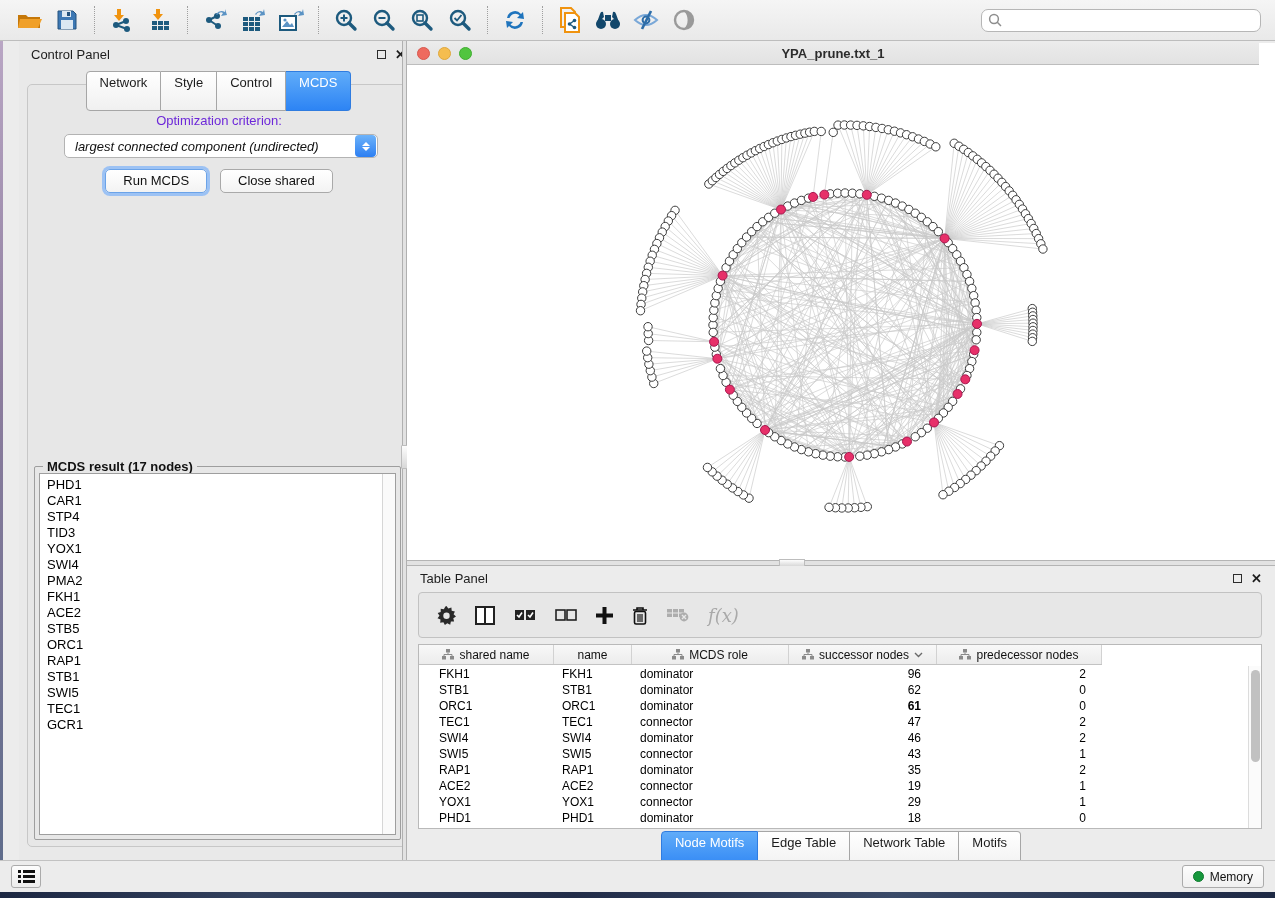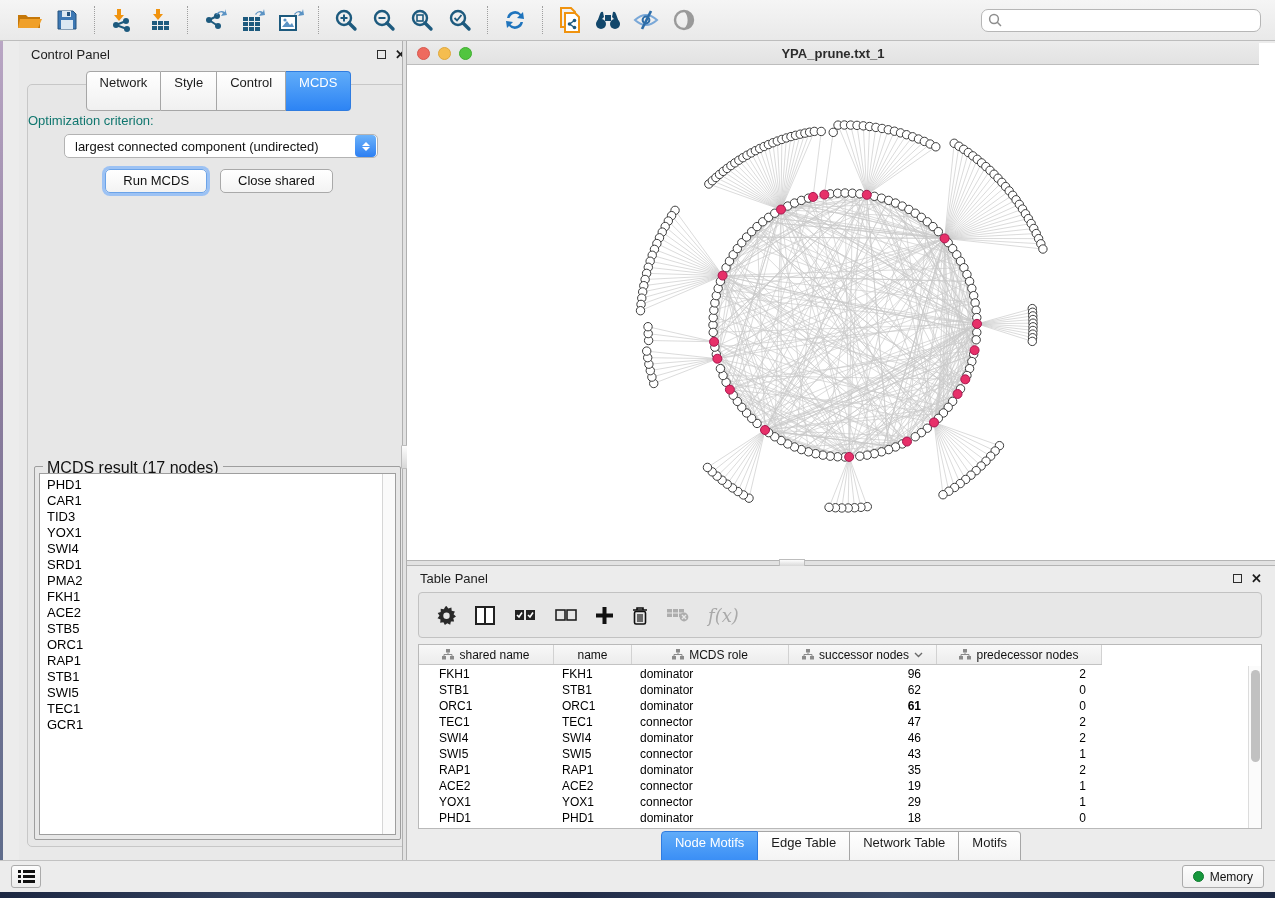--- a/index.html
+++ b/index.html
@@ -34,37 +34,37 @@
   .cp-tabs { position:absolute; left:0; top:30px; width:100%; display:flex; justify-content:center; z-index:2; }
   .seg { display:inline-flex; }
   .seg .tab { border:1px solid #a6a6a6; border-left:none; background:linear-gradient(#ffffff,#f0f0f0);
     padding:3px 13px 20px; font-size:13px; color:#1c1c1c; cursor:default; }
   .seg .tab:first-child { border-left:1px solid #a6a6a6; border-radius:4px 0 0 4px; }
   .seg .tab:last-child { border-radius:0 4px 4px 0; }
   .seg .tab.active { background:linear-gradient(#60acf9,#2d84f4); color:#fff; border-color:#2f7ce0; }
 
   .cp-inner { position:absolute; left:8px; right:7px; top:43px; bottom:13px;
     background:#e7e7e7; border:1px solid #c7c7c7; border-radius:5px; }
-  .opt-label { position:absolute; left:0; top:28px; width:100%; font-size:13px; color:#0f766e; }
+  .opt-label { position:absolute; left:0; top:28px; width:100%; text-align:center; font-size:13px; color:#6d28d9; }
   .dropdown { position:absolute; left:36px; top:49px; width:314px; height:24px; background:#fff;
     border:1px solid #b3b3b3; border-radius:5px; display:flex; align-items:center; }
-  .dropdown-value { flex:1; font-size:13px; color:#111; padding-left:10px; white-space:nowrap; overflow:hidden; }
+  .dropdown-value { flex:1; font-size:13px; color:#111; padding-left:10px; white-space:nowrap; overflow:hidden;font-style:italic; }
   .dropdown-stepper { width:21px; height:22px; margin-right:1px; border-radius:4px;
     background:linear-gradient(#6db3fa,#2d7ff2); display:flex; flex-direction:column; align-items:center; justify-content:center; gap:1px; }
   .chev { width:0; height:0; border-left:4px solid transparent; border-right:4px solid transparent; }
   .chev.up { border-bottom:4px solid #fff; }
   .chev.down { border-top:4px solid #fff; }
   .btn-row { position:absolute; left:0; top:84px; width:100%; display:flex; justify-content:center; gap:13px; }
   .mac-btn { font-size:13px; color:#111; background:linear-gradient(#ffffff,#f3f3f3);
     border:1px solid #a9a9a9; border-radius:5px; padding:3px 17px 4px; }
   .mac-btn.focused { box-shadow:0 0 0 3px rgba(115,173,250,.65); border-color:#6ba3e8; }
 
   .result-fieldset { position:absolute; left:6px; right:9px; top:381px; bottom:6px;
     border:1px solid #9e9e9e; border-radius:2px; }
-  .result-legend { position:absolute; left:8px; top:-8px; background:#e7e7e7; padding:0 4px; font-size:16px; color:#111; }
+  .result-legend { position:absolute; left:8px; top:-8px; background:#e7e7e7; padding:0 4px; font-size:13px; color:#111;font-weight:bold; }
   .result-list { position:absolute; left:4px; right:4px; top:6px; bottom:4px; background:#fff;
     border:1px solid #9e9e9e; overflow:hidden; }
   .result-scroll { position:absolute; right:0; top:0; bottom:0; width:13px; background:#fafafa; border-left:1px solid #d6d6d6; }
   .result-item { font-size:13px; color:#000; line-height:16px; padding-left:7px; }
 
   
   .v-splitter { position:absolute; left:402px; top:41px; width:5px; height:819px; background:#e2e2e2;
     border-left:1px solid #b0b0b0; border-right:1px solid #b0b0b0; }
   .v-splitter .handle { position:absolute; left:-2px; top:404px; width:8px; height:24px;
     background:linear-gradient(#fdfdfd,#d8d8d8); border:1px solid #bdbdbd; border-radius:1px; }
@@ -310,24 +310,24 @@
       <div class="btn-row">
         <button class="mac-btn focused">Run MCDS</button>
         <button class="mac-btn">Close shared</button>
       </div>
       <div class="result-fieldset">
         <span class="result-legend">MCDS result (17 nodes)</span>
         <div class="result-list">
           <div id="result-items" style="padding-top:3px;">
               <div class="result-item">PHD1</div>
               <div class="result-item">CAR1</div>
+              <div class="result-item">STP4</div>
               <div class="result-item">TID3</div>
               <div class="result-item">YOX1</div>
               <div class="result-item">SWI4</div>
-              <div class="result-item">SRD1</div>
               <div class="result-item">PMA2</div>
               <div class="result-item">FKH1</div>
               <div class="result-item">ACE2</div>
               <div class="result-item">STB5</div>
               <div class="result-item">ORC1</div>
               <div class="result-item">RAP1</div>
               <div class="result-item">STB1</div>
               <div class="result-item">SWI5</div>
               <div class="result-item">TEC1</div>
               <div class="result-item">GCR1</div>

